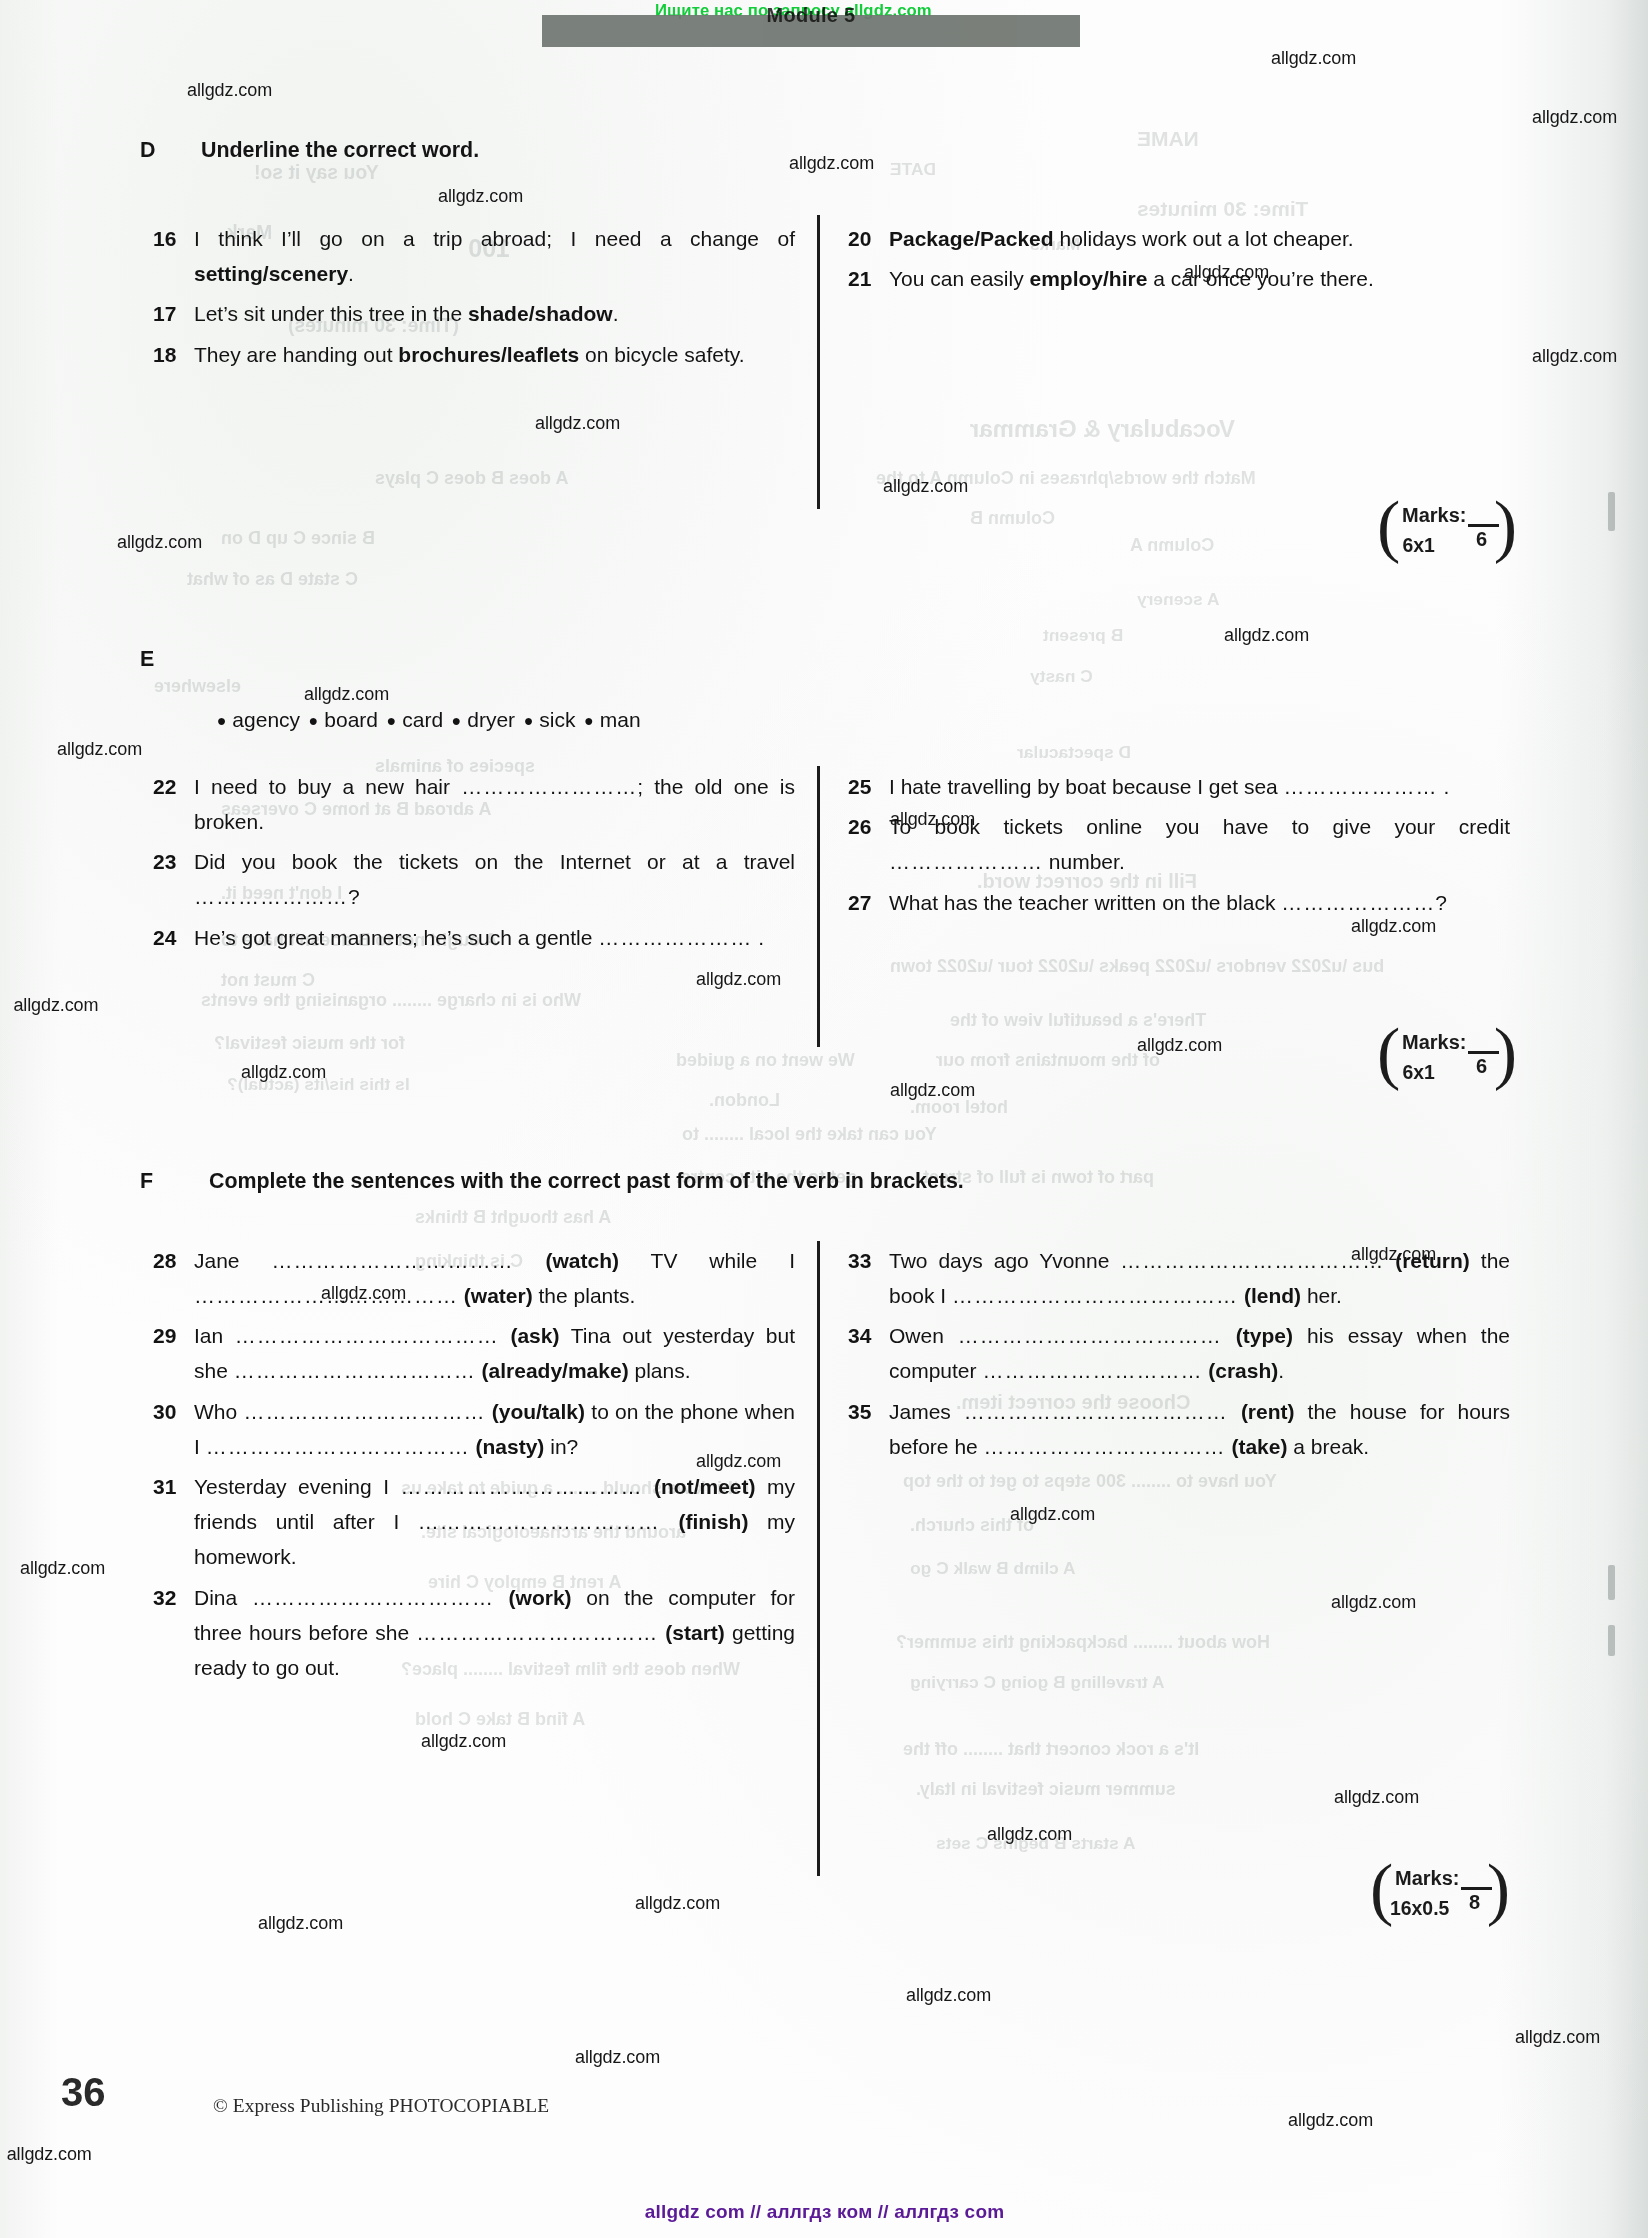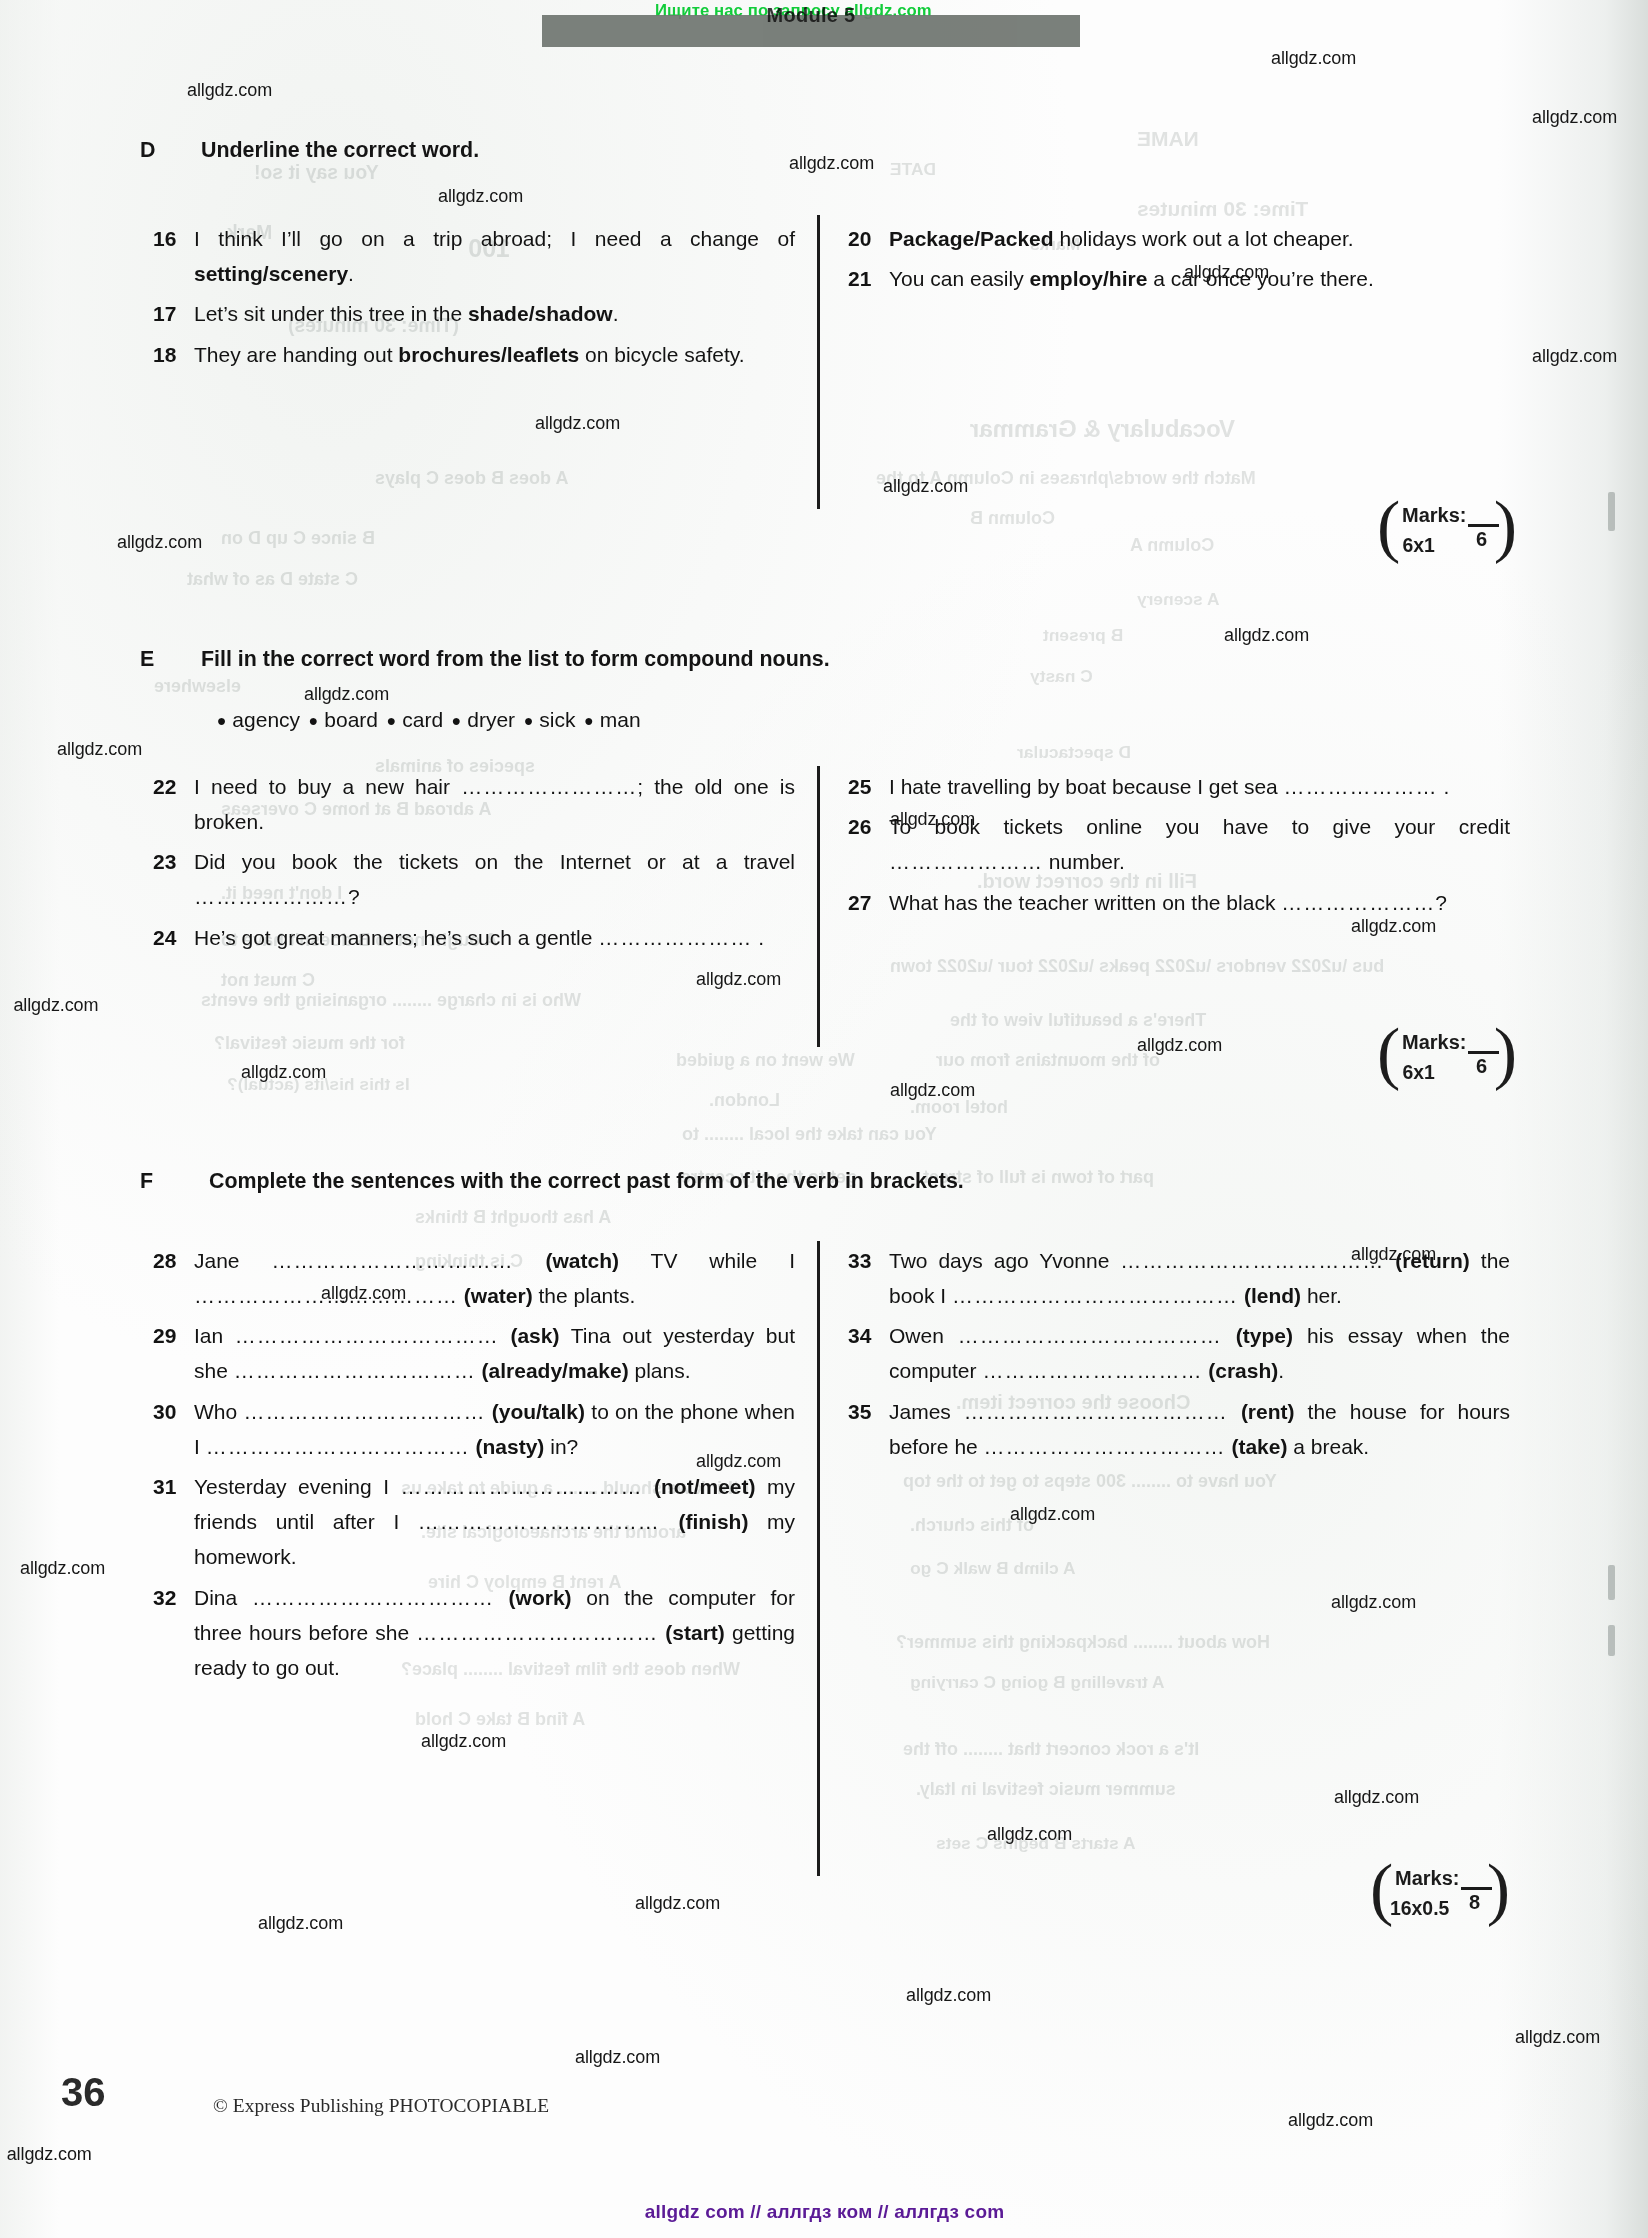--- a/index.html
+++ b/index.html
@@ -390,21 +390,20 @@
   <div class="marks" style="left:1377px; top:495px;">
     <div class="paren l">(</div>
     <div class="paren r">)</div>
     <div class="mlabel">Marks:</div>
     <div class="rule"></div>
     <div class="total">6</div>
     <div class="mult">6x1</div>
   </div>
 
   <div class="ex-letter" style="left:140px; top:647px;">E</div>
-  <div class="ex-heading" style="left:201px; top:647px;">Fill in the correct word from the list to form compound nouns.</div>
 
   <div class="wordlist" style="left:214px; top:708px;">
     <span class="bullet">●</span><span>agency</span>
     <span class="bullet">●</span><span>board</span>
     <span class="bullet">●</span><span>card</span>
     <span class="bullet">●</span><span>dryer</span>
     <span class="bullet">●</span><span>sick</span>
     <span class="bullet">●</span><span>man</span>
   </div>
 

